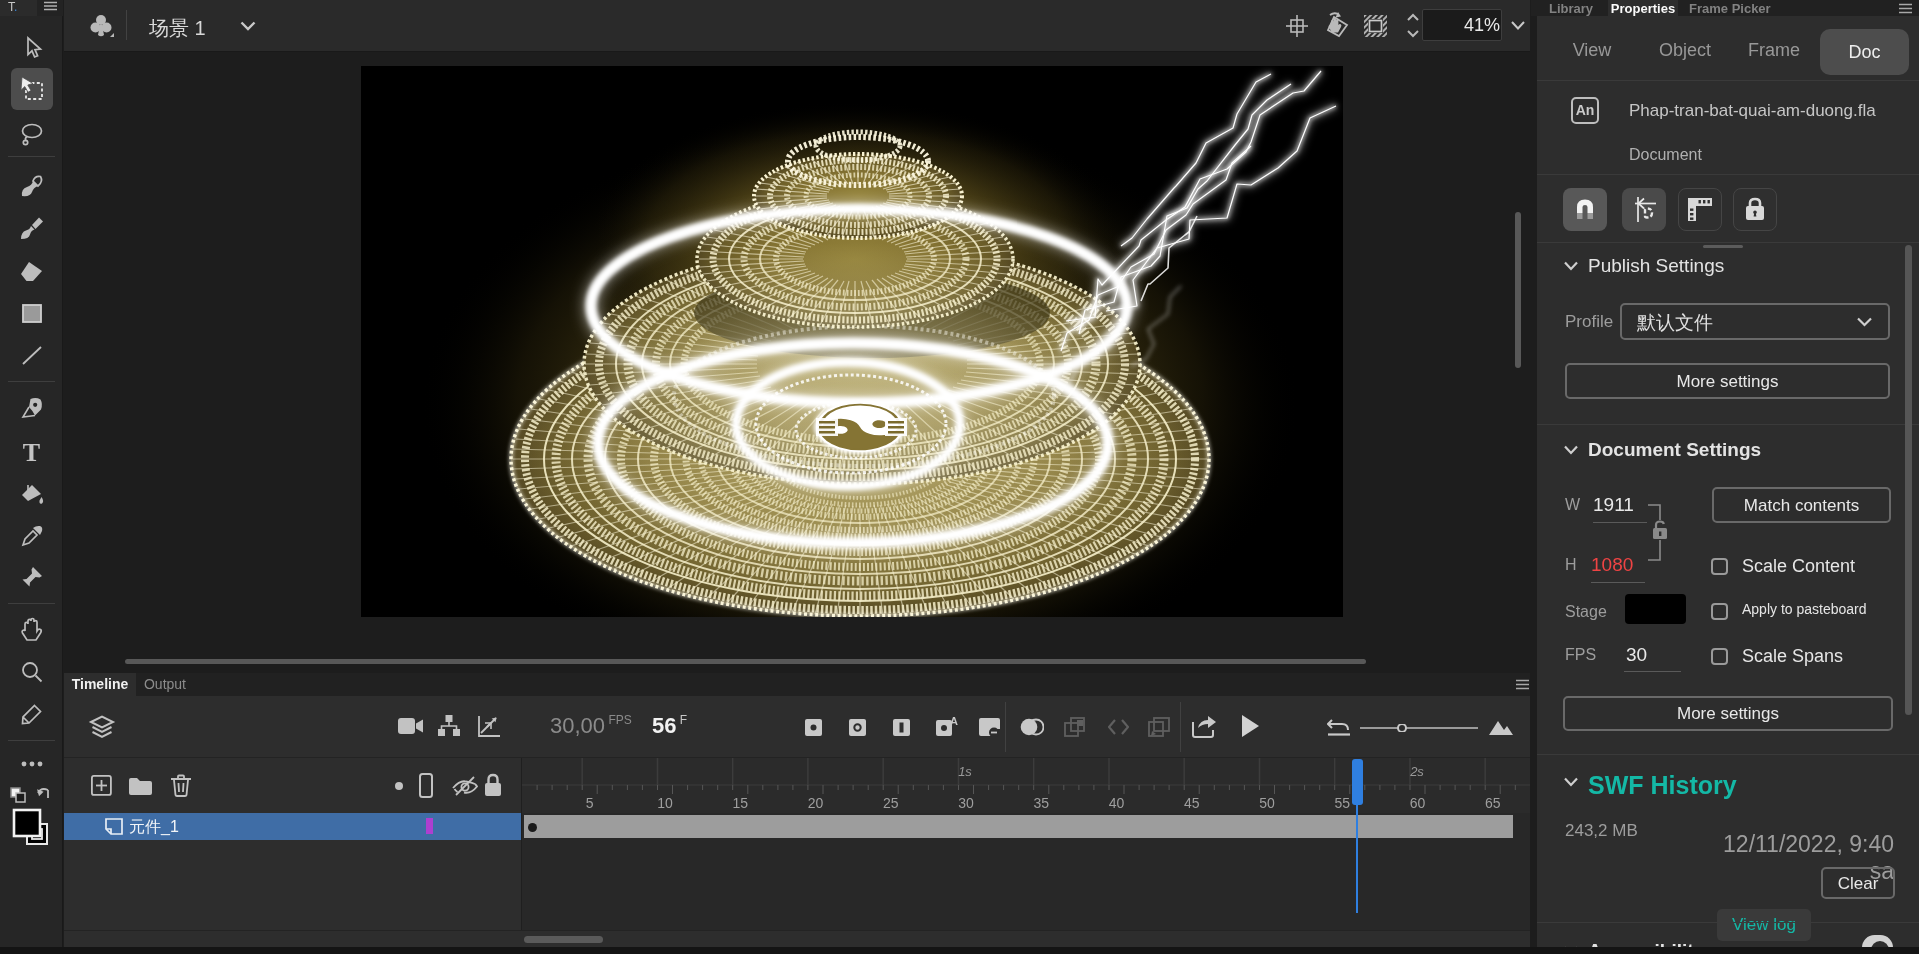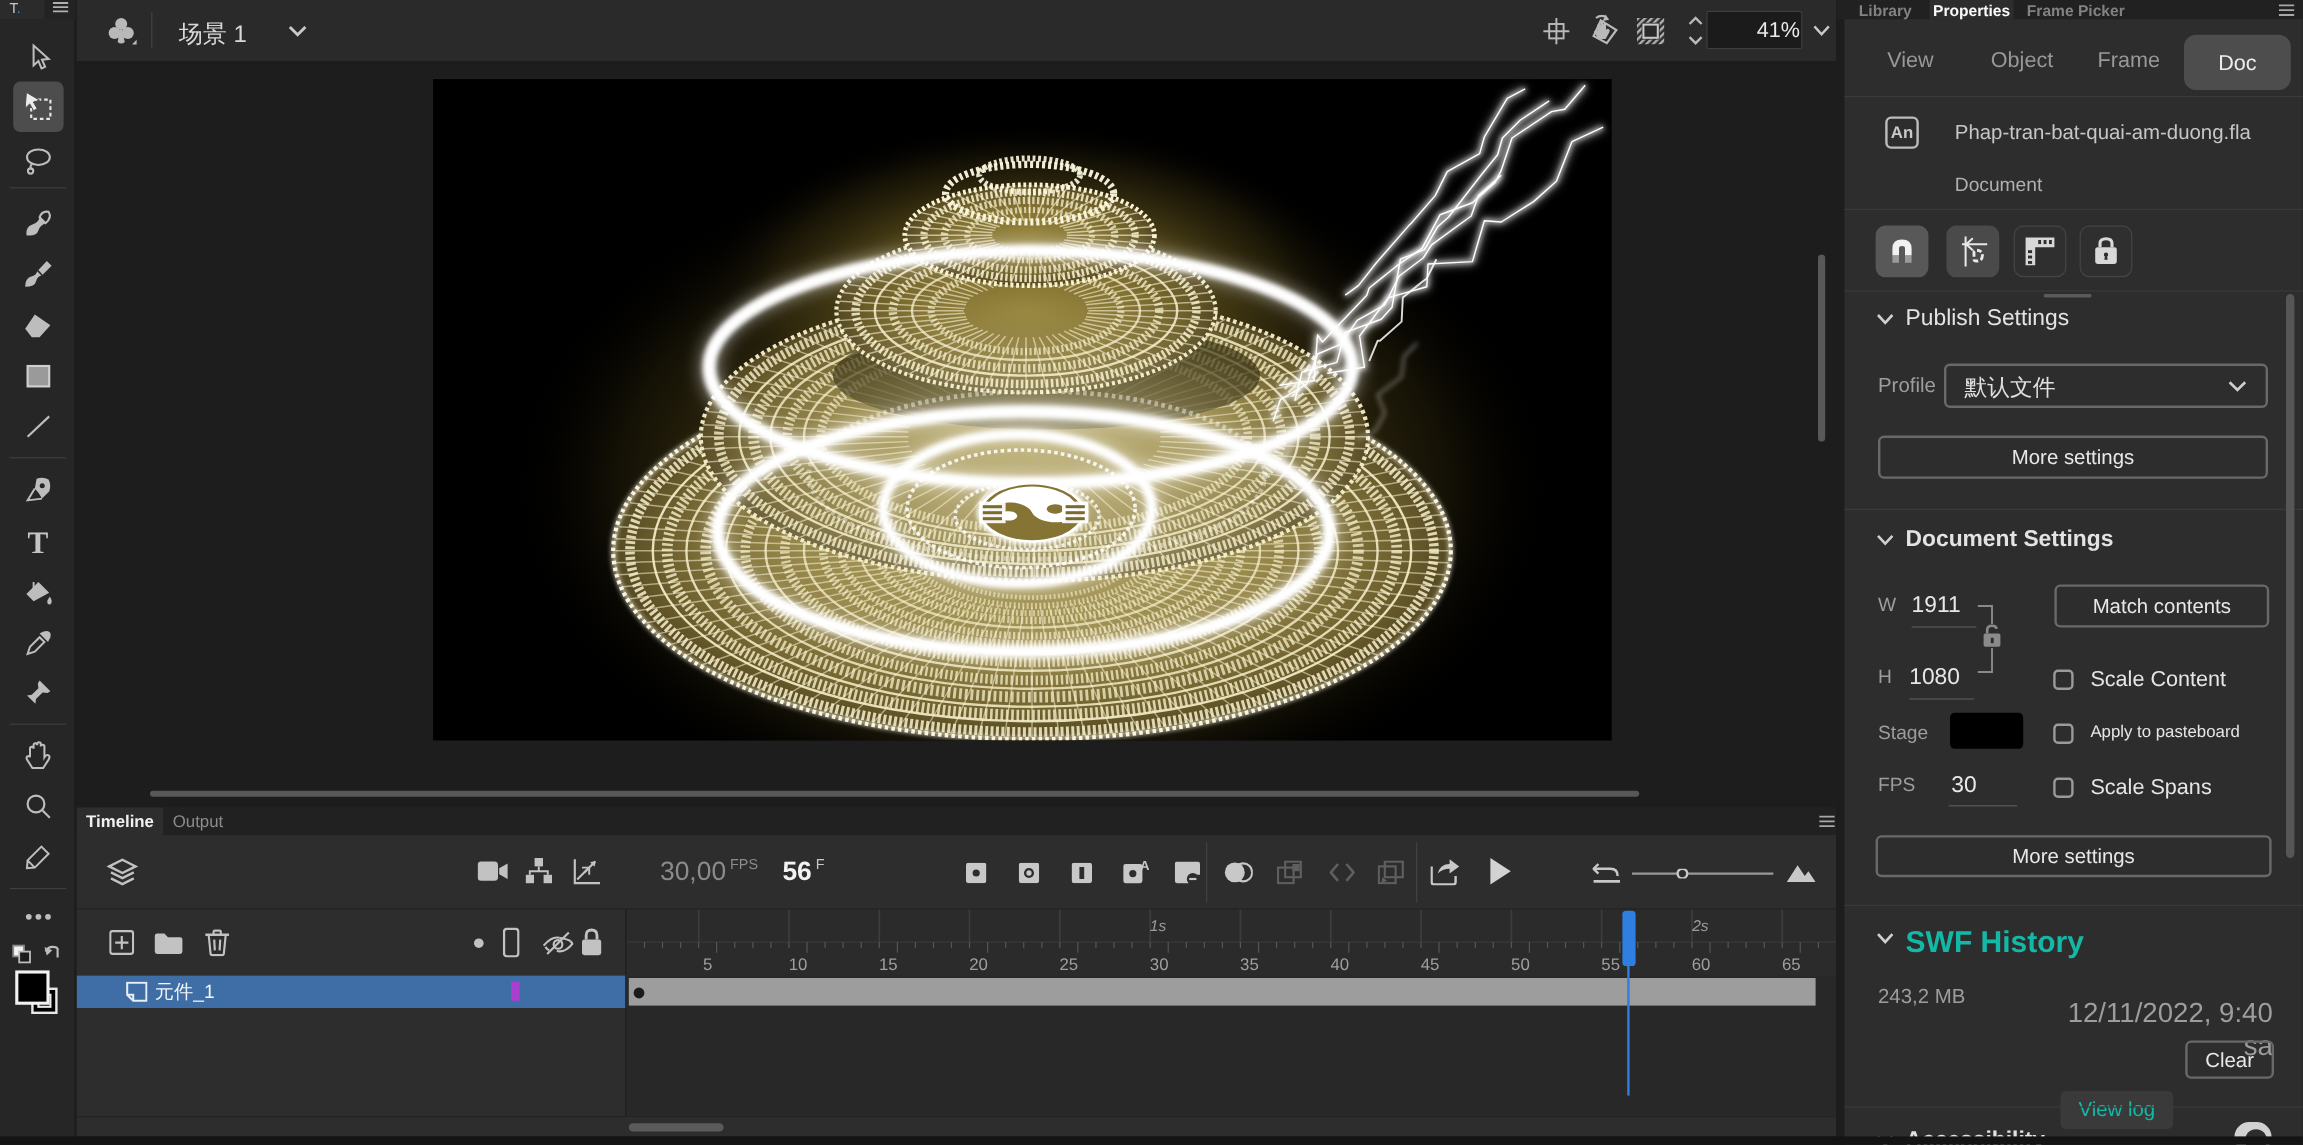--- a/index.html
+++ b/index.html
@@ -949,21 +949,21 @@
   <div class="abs" style="left:6px;top:424px;width:382px;height:1px;background:#3a3a3a;"></div>
 
   <svg class="abs" style="left:33px;top:445px" width="14" height="10" viewBox="0 0 14 10">
         <path d="M1 1.5 L7 8 L13 1.5" stroke="#cfcfcf" stroke-width="2.2" fill="none"></path>
       </svg>
   <div class="abs" style="left:57px;top:439px;font-size:19px;font-weight:bold;color:#e3e3e3;">Document Settings</div>
   <div class="abs" style="left:34px;top:496px;font-size:16px;color:#9d9d9d;">W</div>
   <div class="abs" style="left:62px;top:494px;font-size:19px;color:#e8e8e8;">1911</div>
   <div class="abs" style="left:62px;top:522px;width:54px;height:1px;background:#5a5a5a;"></div>
   <div class="abs" style="left:34px;top:556px;font-size:16px;color:#9d9d9d;">H</div>
-  <div class="abs" style="left:60px;top:554px;font-size:19px;color:#e5e5e5;">1080</div>
+  <div class="abs" style="left:60px;top:554px;font-size:19px;color:#ef4444;">1080</div>
   <div class="abs" style="left:60px;top:582px;width:54px;height:1px;background:#5a5a5a;"></div>
   <svg class="abs" style="left:117px;top:498px" width="26" height="64" viewBox="0 0 26 64">
     <path d="M0 7 L12 7 L12 22 M12 42 L12 62 L0 62" fill="none" stroke="#8a8a8a" stroke-width="1.6"></path>
     <rect x="5" y="30" width="14" height="11" rx="1.5" fill="#8a8a8a"></rect>
     <path d="M8 30 L8 27 Q8 23.5 12 23.5 Q15.5 23.5 15.8 26" fill="none" stroke="#8a8a8a" stroke-width="2.2"></path>
     <rect x="11" y="33.5" width="2.4" height="4.5" fill="#2d2d2d"></rect>
   </svg>
   <div class="abs" style="left:181px;top:487px;width:179px;height:36px;border:2px solid #696969;border-radius:5px;text-align:center;line-height:33px;font-size:17px;color:#e8e8e8;">Match contents</div>
   <div class="abs" style="left:180px;top:558px;width:17px;height:17px;border:2px solid #9a9a9a;border-radius:4px;"></div>
   <div class="abs" style="left:211px;top:556px;font-size:18px;color:#e6e6e6;">Scale Content</div>

